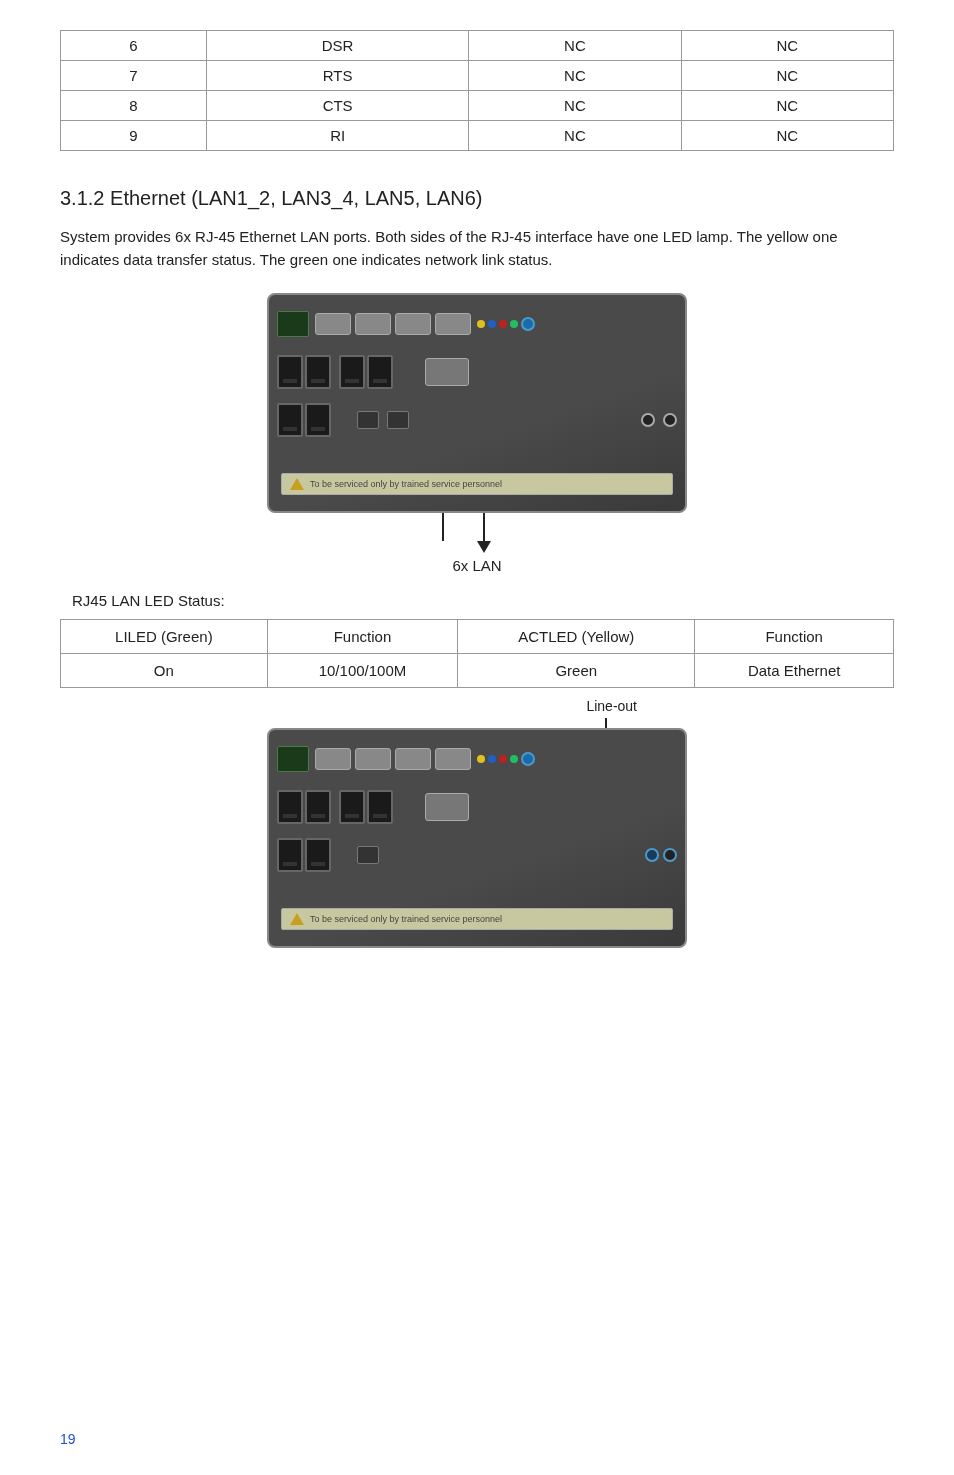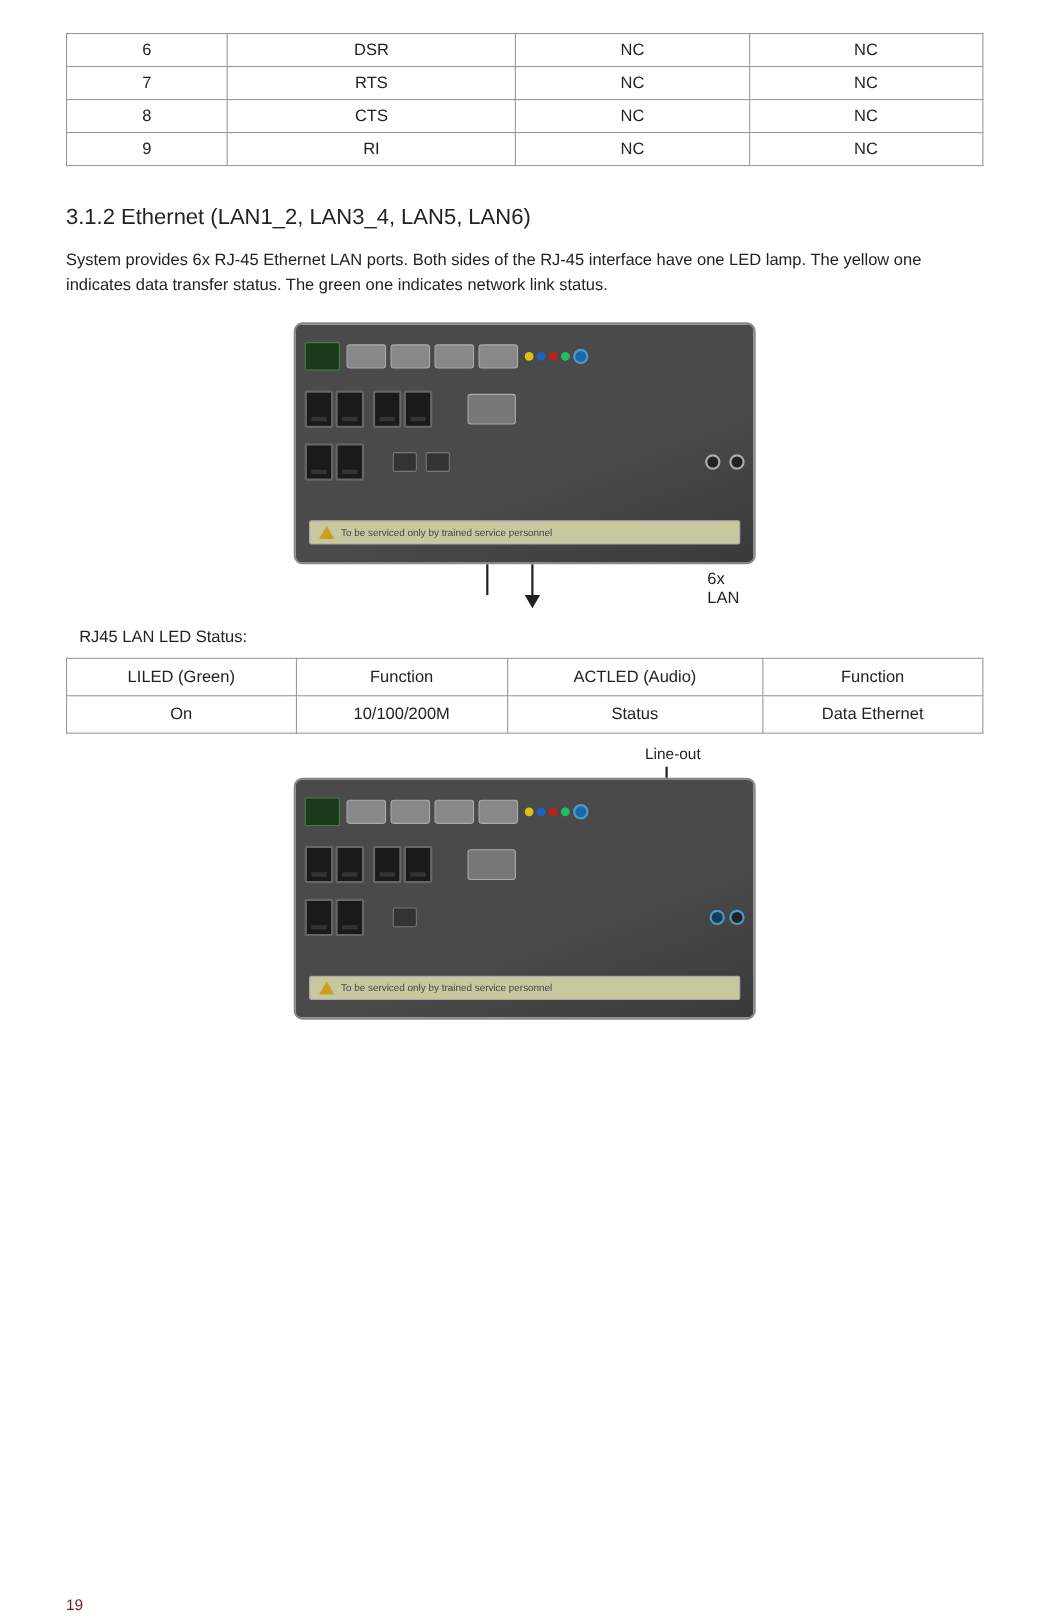--- a/index.html
+++ b/index.html
@@ -170,20 +170,21 @@
       border-right: 7px solid transparent;
       border-bottom: 12px solid #c8a020;
       flex-shrink: 0;
     }
 
     
     .lan-label-wrap {
       position: relative;
       margin-top: 0;
       display: flex;
+      flex-direction: column;
       align-items: center;
       width: 420px;
     }
     .lan-arrow-line {
       width: 2px;
       height: 28px;
       background: #222;
       margin: 0 auto;
     }
     .lan-arrow-head {
@@ -245,24 +246,24 @@
       background: linear-gradient(160deg, #4a4a4a 60%, #3a3a3a 100%);
       border-radius: 8px;
       border: 2px solid #888;
       position: relative;
       overflow: visible;
     }
 
     
     .page-number {
       position: fixed;
-      bottom: 8px;
+      bottom: 28px;
       left: 60px;
       font-size: 14px;
-      color: #7f1d1d;
+      color: #1d4ed8;
     }
 
     
     .section-separator {
       margin: 30px 0 20px 0;
     }
   </style>
 </head>
 <body>
 
@@ -368,30 +369,30 @@
     </div>
   </div>
 
   <p class="status-label">RJ45 LAN LED Status:</p>
   <table class="led-table">
     <thead>
       <tr>
 
       <td>LILED (Green)</td>
           <td>Function</td>
-          <td>ACTLED (Audio)</td>
+          <td>ACTLED (Yellow)</td>
           <td>Function</td>
         </tr>
     </thead>
     <tbody>
 
     <tr>
           <td>On</td>
-          <td>10/100/200M</td>
-          <td>Status</td>
+          <td>10/100/100M</td>
+          <td>Green</td>
           <td>Data Ethernet</td>
         </tr>
       </tbody>
   </table>
 </div>
 
 <div class="audio-section">
 
   <div class="audio-image-area">
     <div class="audio-device-wrap">

